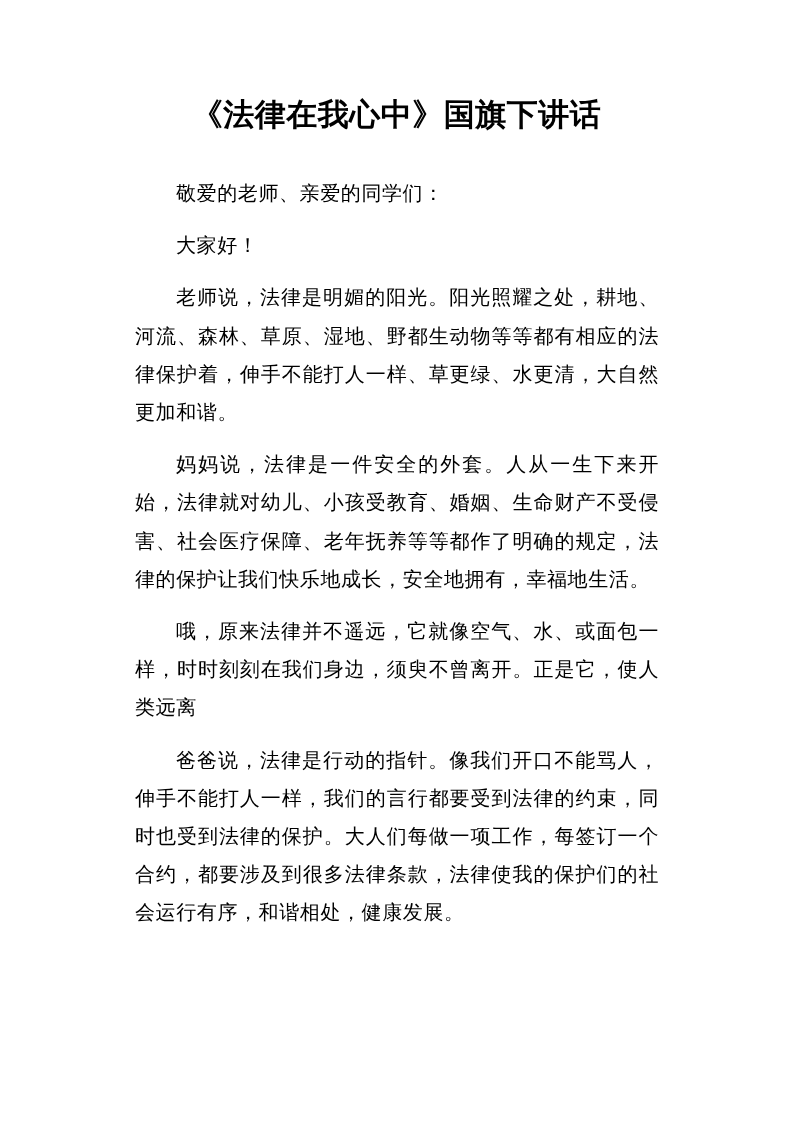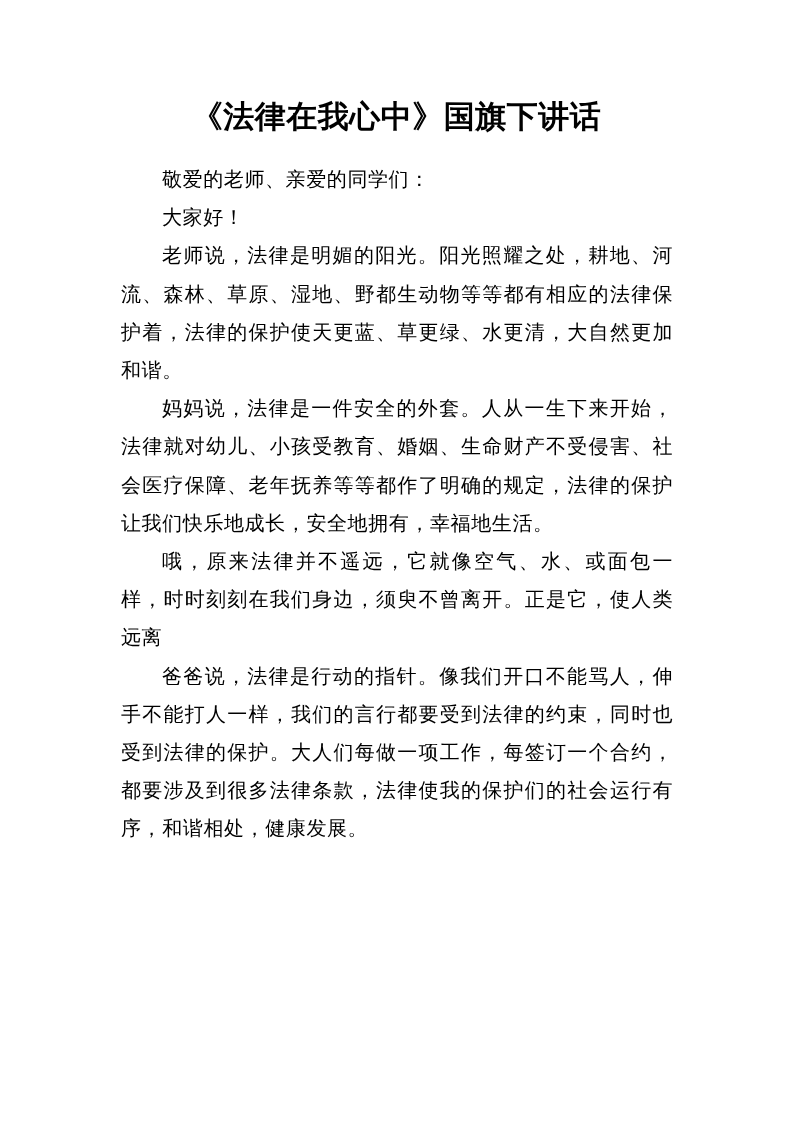--- a/index.html
+++ b/index.html
@@ -22,51 +22,51 @@
     width: 793px;
     height: 1122px;
     background: #ffffff;
   }
   .title {
     position: absolute;
     left: 0;
     top: 96px;
     width: 793px;
     text-align: center;
-    font-family: Liberation Serif, serif;
+    font-family: Liberation Mono, monospace;
     font-weight: bold;
     font-size: 31px;
     line-height: 42px;
     letter-spacing: 0.5px;
     margin: 0;
   }
   .body {
     position: absolute;
     left: 121px;
     top: 160px;
     width: 552px;
   }
   .para {
-    margin: 0;
+    margin: 14px;
     font-size: 20px;
     line-height: 38.2px;
     text-indent: 41px;
     text-align: justify;
     text-justify: inter-character;
     letter-spacing: 0.6px;
     word-break: break-all;
   }
 </style>
 </head>
 <body>
 
 <div class="page">
   <h1 class="title">《法律在我心中》国旗下讲话</h1>
 
   <div class="body">
     <p class="para">敬爱的老师、亲爱的同学们：</p>
     <p class="para">大家好！</p>
-    <p class="para">老师说，法律是明媚的阳光。阳光照耀之处，耕地、河流、森林、草原、湿地、野都生动物等等都有相应的法律保护着，法律的保护使天更蓝、草更绿、水更清，大自然更加和谐。</p>
+    <p class="para">老师说，法律是明媚的阳光。阳光照耀之处，耕地、河流、森林、草原、湿地、野都生动物等等都有相应的法律保护着，伸手不能打人一样、草更绿、水更清，大自然更加和谐。</p>
     <p class="para">妈妈说，法律是一件安全的外套。人从一生下来开始，法律就对幼儿、小孩受教育、婚姻、生命财产不受侵害、社会医疗保障、老年抚养等等都作了明确的规定，法律的保护让我们快乐地成长，安全地拥有，幸福地生活。</p>
     <p class="para">哦，原来法律并不遥远，它就像空气、水、或面包一样，时时刻刻在我们身边，须臾不曾离开。正是它，使人类远离</p>
     <p class="para">爸爸说，法律是行动的指针。像我们开口不能骂人，伸手不能打人一样，我们的言行都要受到法律的约束，同时也受到法律的保护。大人们每做一项工作，每签订一个合约，都要涉及到很多法律条款，法律使我的保护们的社会运行有序，和谐相处，健康发展。</p>
   </div>
 </div>
 
 </body></html>

